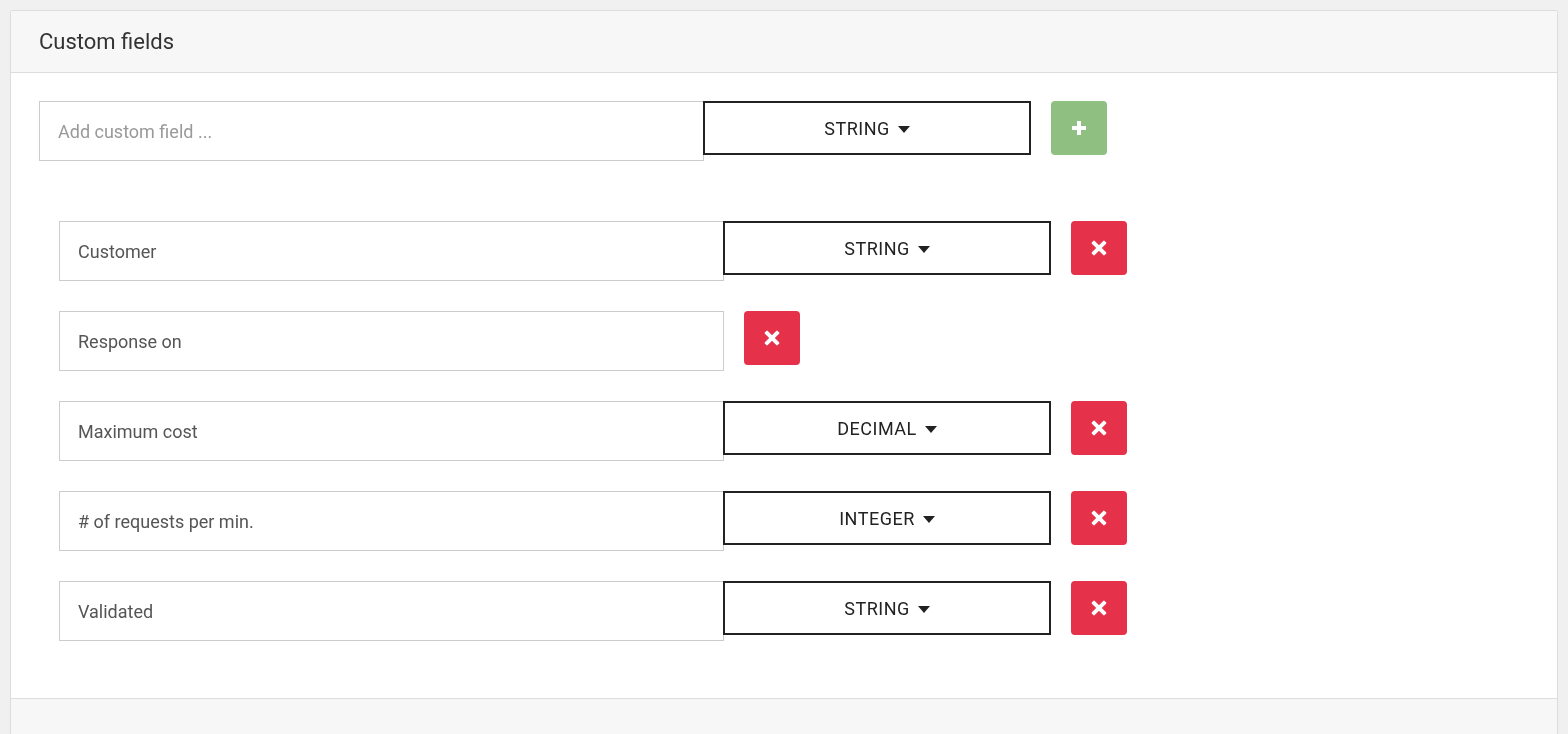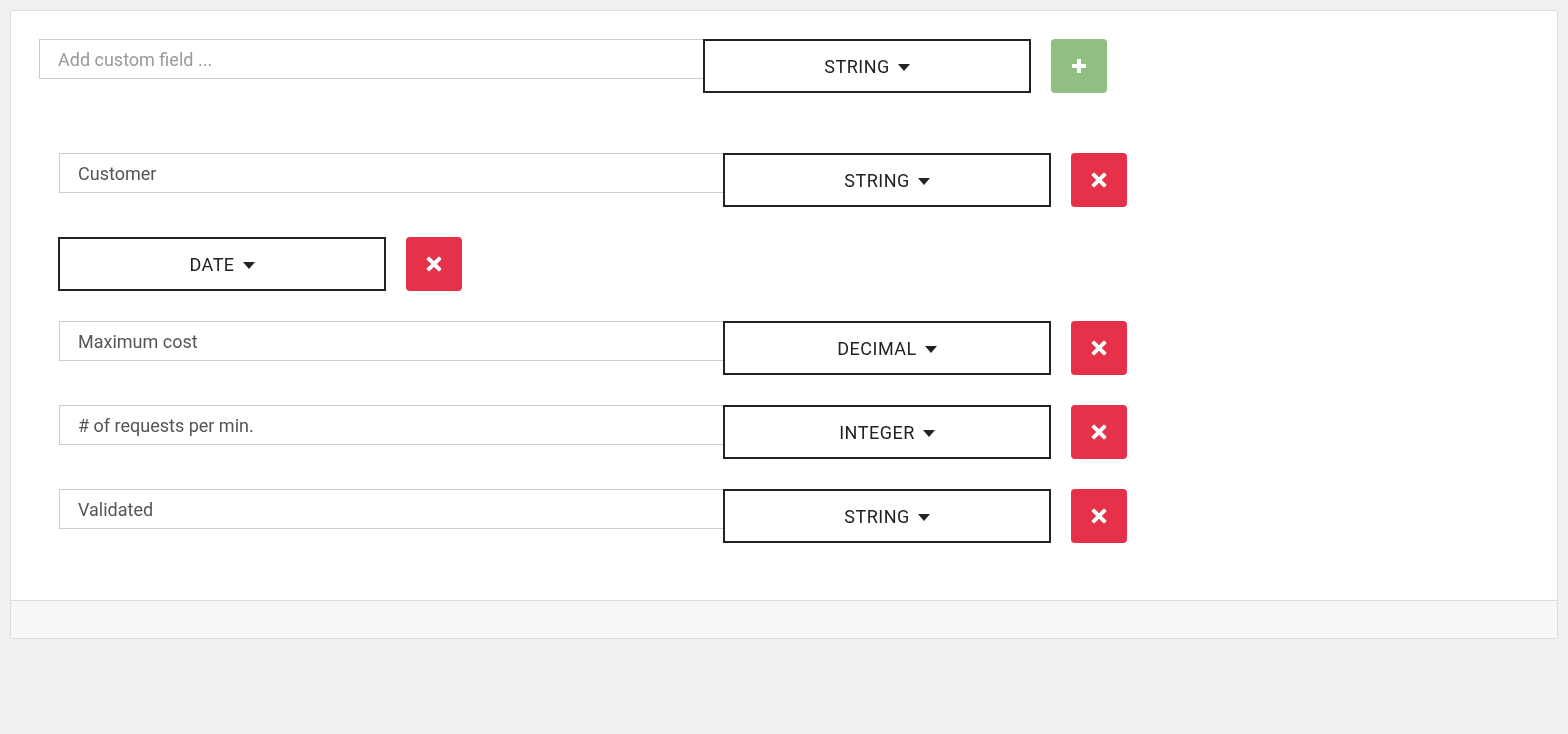--- a/index.html
+++ b/index.html
@@ -43,21 +43,21 @@
       margin-bottom: 30px;
     }
     .field-row.add-row {
       margin-bottom: 60px;
     }
     .field-row:last-child {
       margin-bottom: 0;
     }
     .name-input {
       flex: 0 0 665px;
-      height: 40px;
+      height: 60px;
       border: 1px solid #ccc;
       border-right: 1px solid #ccc;
       padding: 0 18px;
       font-size: 18px;
       color: #555;
       background: #fff;
       outline: none;
       font-family: inherit;
     }
     .name-input::placeholder {
@@ -156,20 +156,23 @@
       padding-left: 20px;
     }
     .fields-list .field-row:last-child {
       margin-bottom: 29px;
     }
   </style>
 </head>
 <body>
 
 <div class="panel">
+  <div class="panel-header">
+    <h2 class="panel-title">Custom fields</h2>
+  </div>
   <div class="panel-body">
 
     <div class="field-row add-row">
       <input type="text" class="name-input" placeholder="Add custom field ..." style="">
       <div class="type-select">
         <span class="type-label">STRING</span>
         <span class="caret-down"></span>
       </div>
       <button class="action-btn add-btn">
         <span class="plus-icon"></span>
@@ -182,24 +185,21 @@
           <input type="text" class="name-input" value="Customer" style="">
           <div class="type-select">
             <span class="type-label">STRING</span>
             <span class="caret-down"></span>
           </div>
           <button class="action-btn remove-btn">
             <span class="close-icon"></span>
           </button>
         </div>
         <div class="field-row">
-          <div class="type-select">
-            <span class="type-label">DATE</span>
-            <span class="caret-down"></span>
-          </div>
+          <input type="text" class="name-input" value="Response on" style="">
           <button class="action-btn remove-btn">
             <span class="close-icon"></span>
           </button>
         </div>
         <div class="field-row">
           <input type="text" class="name-input" value="Maximum cost" style="">
           <div class="type-select">
             <span class="type-label">DECIMAL</span>
             <span class="caret-down"></span>
           </div>

